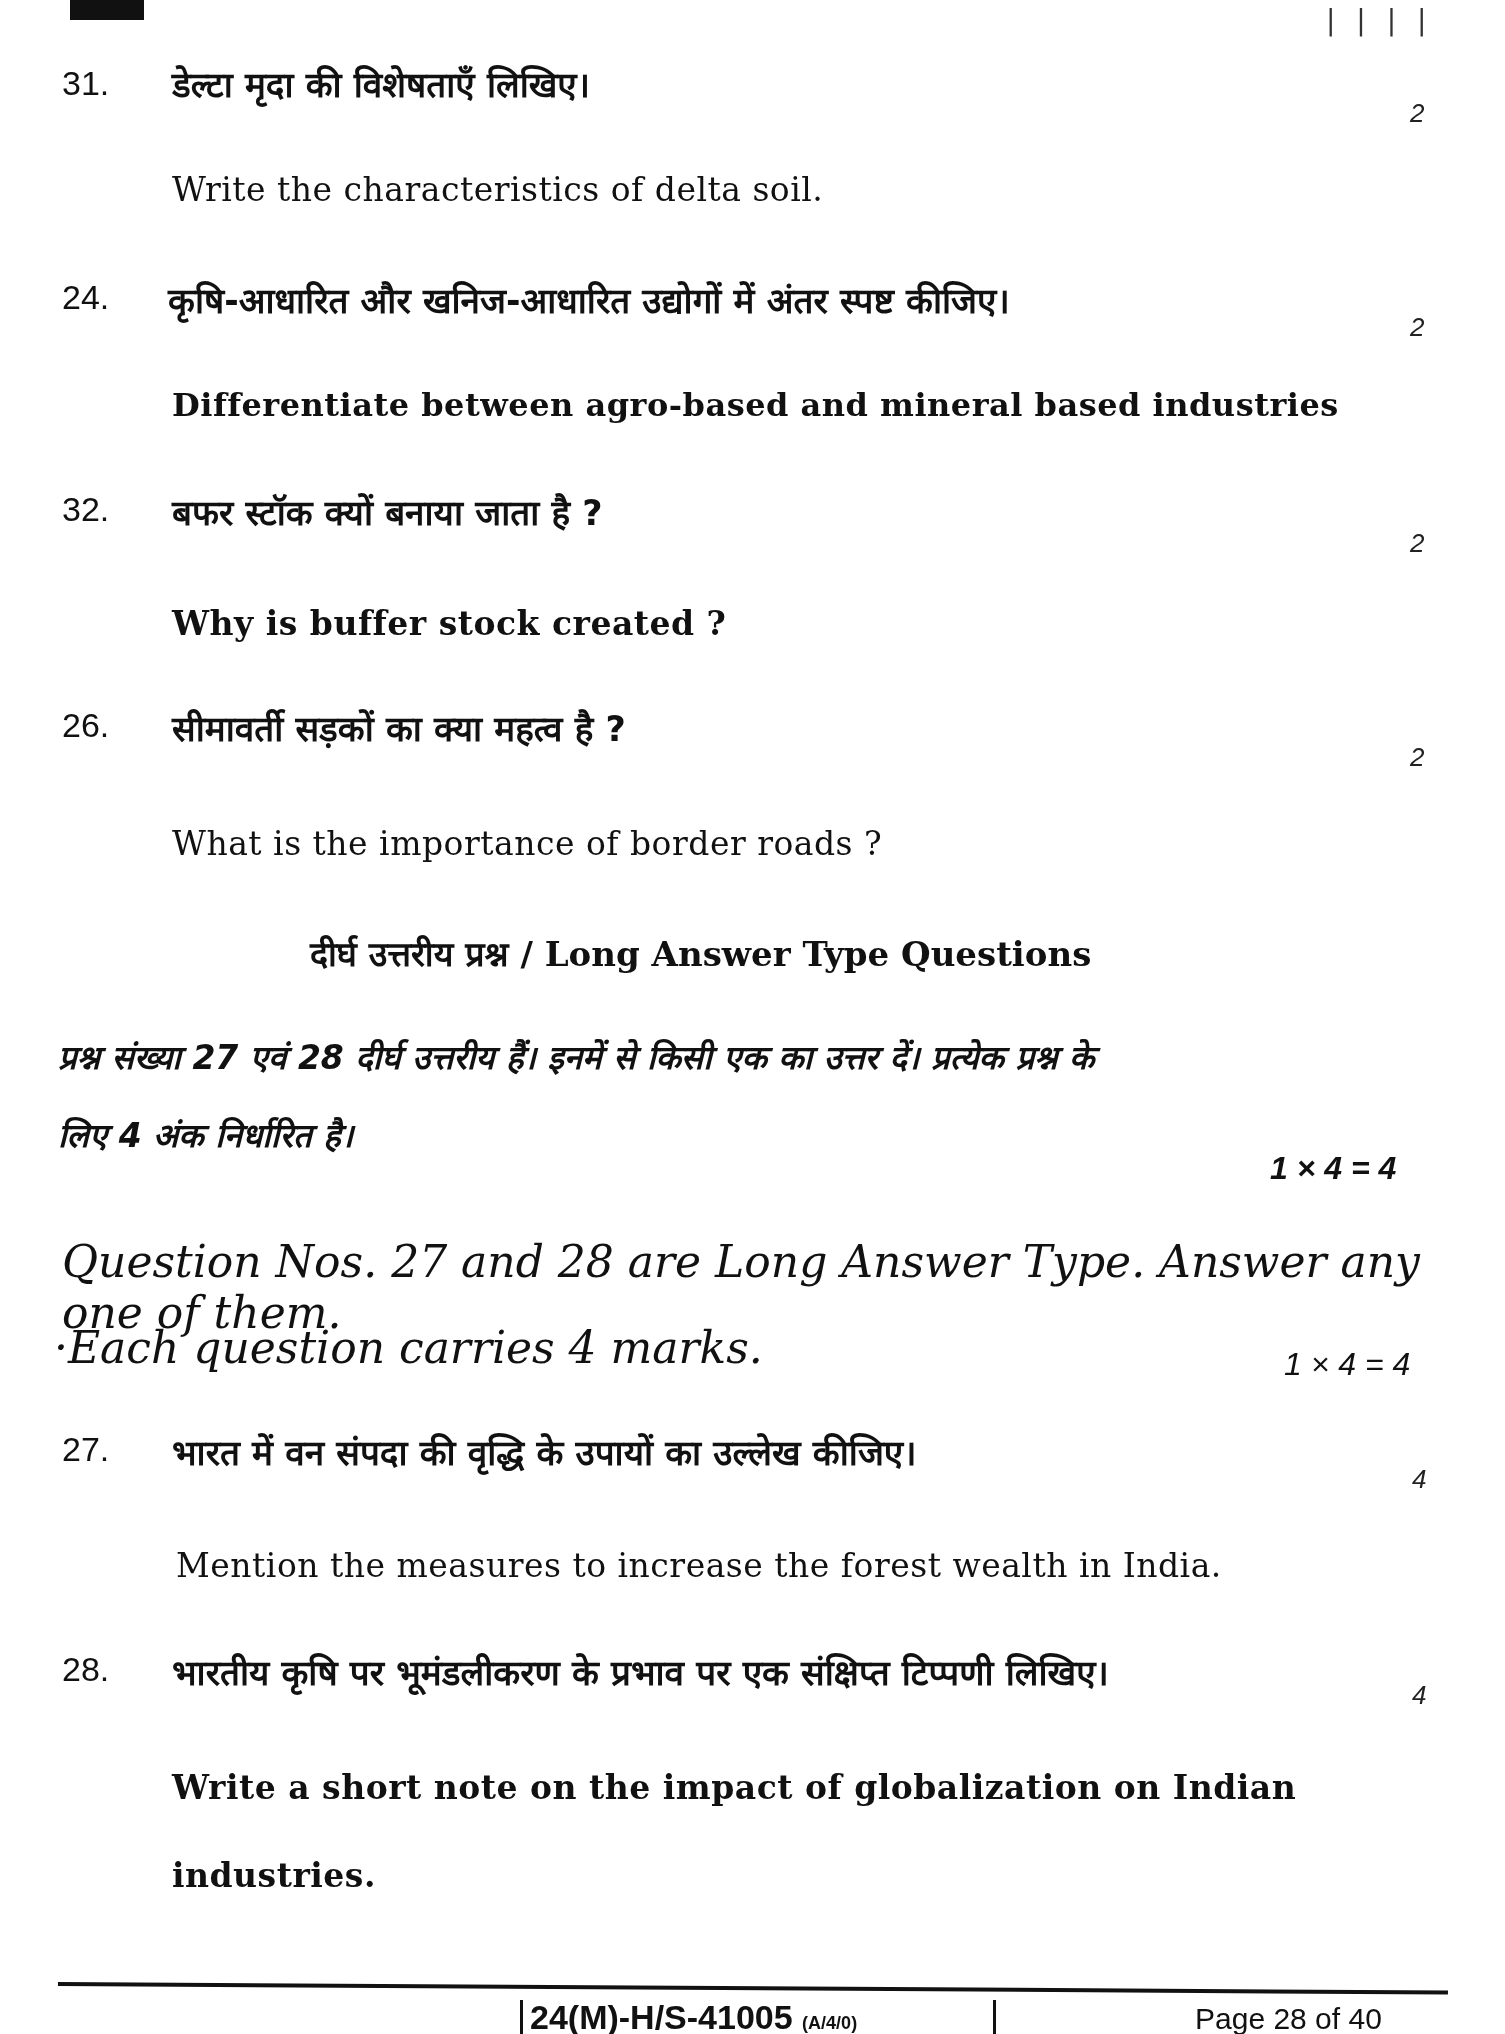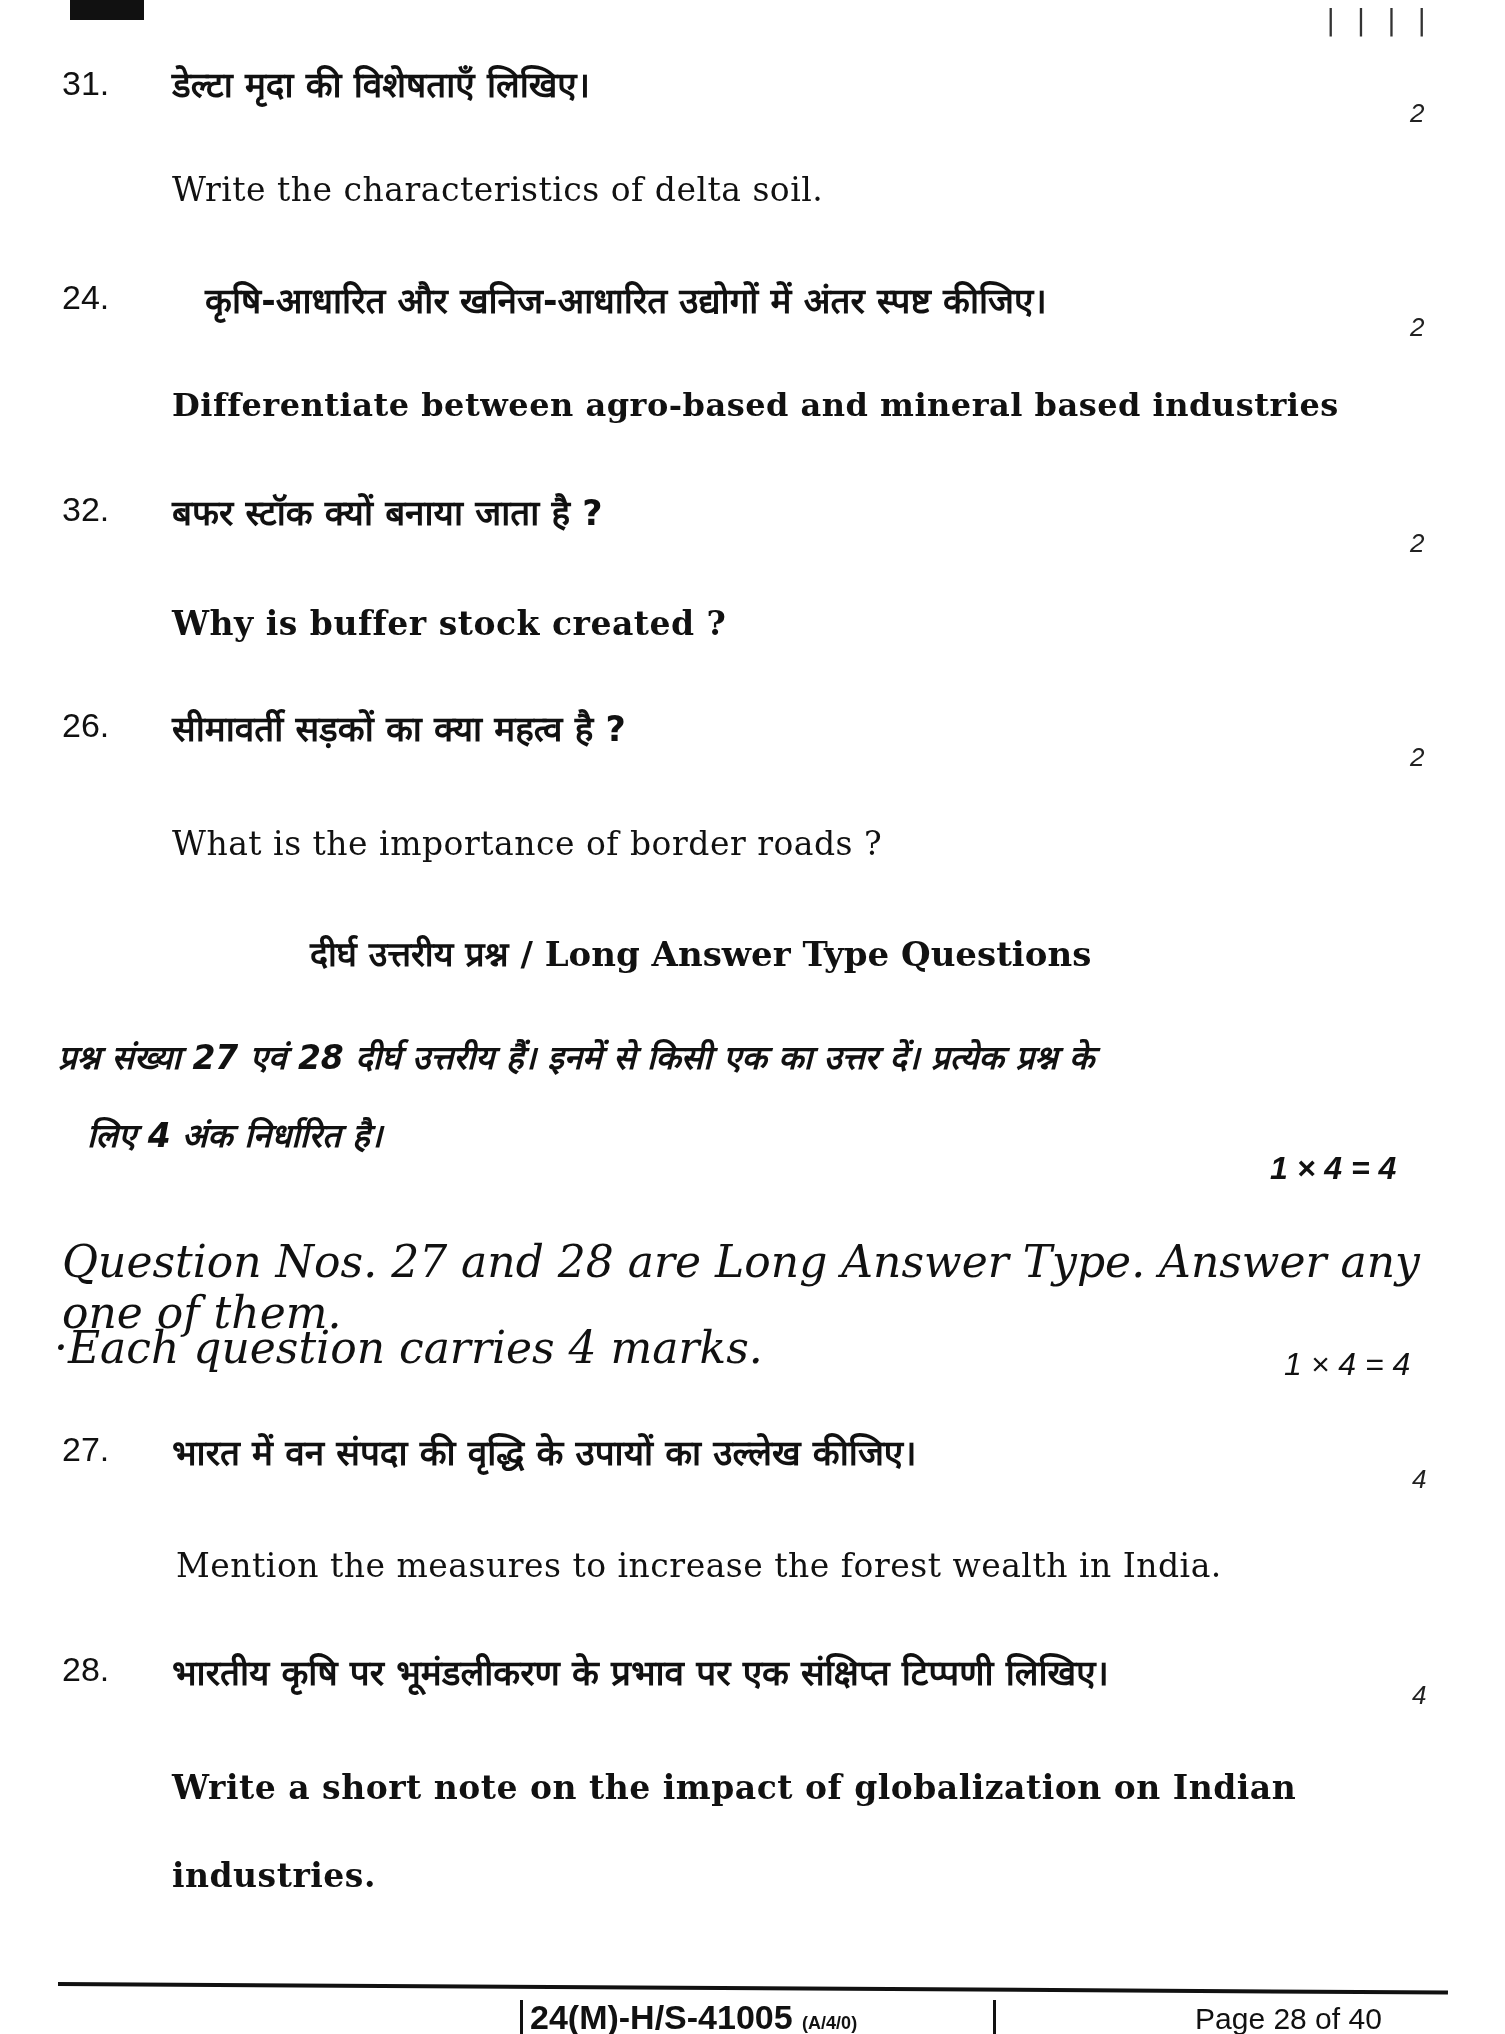--- a/index.html
+++ b/index.html
@@ -31,38 +31,38 @@
 
 <div class="abs corner-block"></div>
 <div class="abs tick-marks">| | | |</div>
 
 <div class="abs qnum" style="left:62px; top:64px;">31.</div>
 <div class="abs hi" style="left:172px; top:60px;">डेल्टा मृदा की विशेषताएँ लिखिए।</div>
 <div class="abs mark" style="left:1410px; top:98px;">2</div>
 <div class="abs en" style="left:172px; top:170px;">Write the characteristics of delta soil.</div>
 
 <div class="abs qnum" style="left:62px; top:278px;">24.</div>
-<div class="abs hi" style="left:168px; top:276px;margin-left:37px;">कृषि-आधारित और खनिज-आधारित उद्योगों में अंतर स्पष्ट कीजिए।</div>
+<div class="abs hi" style="left:168px; top:276px;">कृषि-आधारित और खनिज-आधारित उद्योगों में अंतर स्पष्ट कीजिए।</div>
 <div class="abs mark" style="left:1410px; top:312px;">2</div>
 <div class="abs en en-bold" style="left:172px; top:386px; font-size:32px;">Differentiate between agro-based and mineral based industries</div>
 
 <div class="abs qnum" style="left:62px; top:490px;">32.</div>
 <div class="abs hi" style="left:172px; top:488px;">बफर स्टॉक क्यों बनाया जाता है ?</div>
 <div class="abs mark" style="left:1410px; top:528px;">2</div>
 <div class="abs en en-bold" style="left:172px; top:604px;">Why is buffer stock created ?</div>
 
 <div class="abs qnum" style="left:62px; top:706px;">26.</div>
 <div class="abs hi" style="left:172px; top:704px;">सीमावर्ती सड़कों का क्या महत्व है ?</div>
 <div class="abs mark" style="left:1410px; top:742px;">2</div>
 <div class="abs en" style="left:172px; top:824px;">What is the importance of border roads ?</div>
 
 <div class="abs section-title" style="left:310px; top:930px;">दीर्घ उत्तरीय प्रश्न / Long Answer Type Questions</div>
 
 <div class="abs instr-hi" style="left:58px; top:1034px;">प्रश्न संख्या 27 एवं 28 दीर्घ उत्तरीय हैं। इनमें से किसी एक का उत्तर दें। प्रत्येक प्रश्न के</div>
-<div class="abs instr-hi" style="left:58px; top:1112px;margin-left:29px;">लिए 4 अंक निर्धारित है।</div>
+<div class="abs instr-hi" style="left:58px; top:1112px;">लिए 4 अंक निर्धारित है।</div>
 <div class="abs formula" style="left:1270px; top:1150px;">1 × 4 = 4</div>
 
 <div class="abs instr-en" style="left:62px; top:1236px;">Question Nos. 27 and 28 are Long Answer Type. Answer any one of them.</div>
 <div class="abs instr-en" style="left:54px; top:1322px;">·Each question carries 4 marks.</div>
 <div class="abs formula-light" style="left:1284px; top:1346px;">1 × 4 = 4</div>
 
 <div class="abs qnum" style="left:62px; top:1430px;">27.</div>
 <div class="abs hi" style="left:172px; top:1428px;">भारत में वन संपदा की वृद्धि के उपायों का उल्लेख कीजिए।</div>
 <div class="abs mark" style="left:1412px; top:1464px;">4</div>
 <div class="abs en" style="left:176px; top:1546px;">Mention the measures to increase the forest wealth in India.</div>

